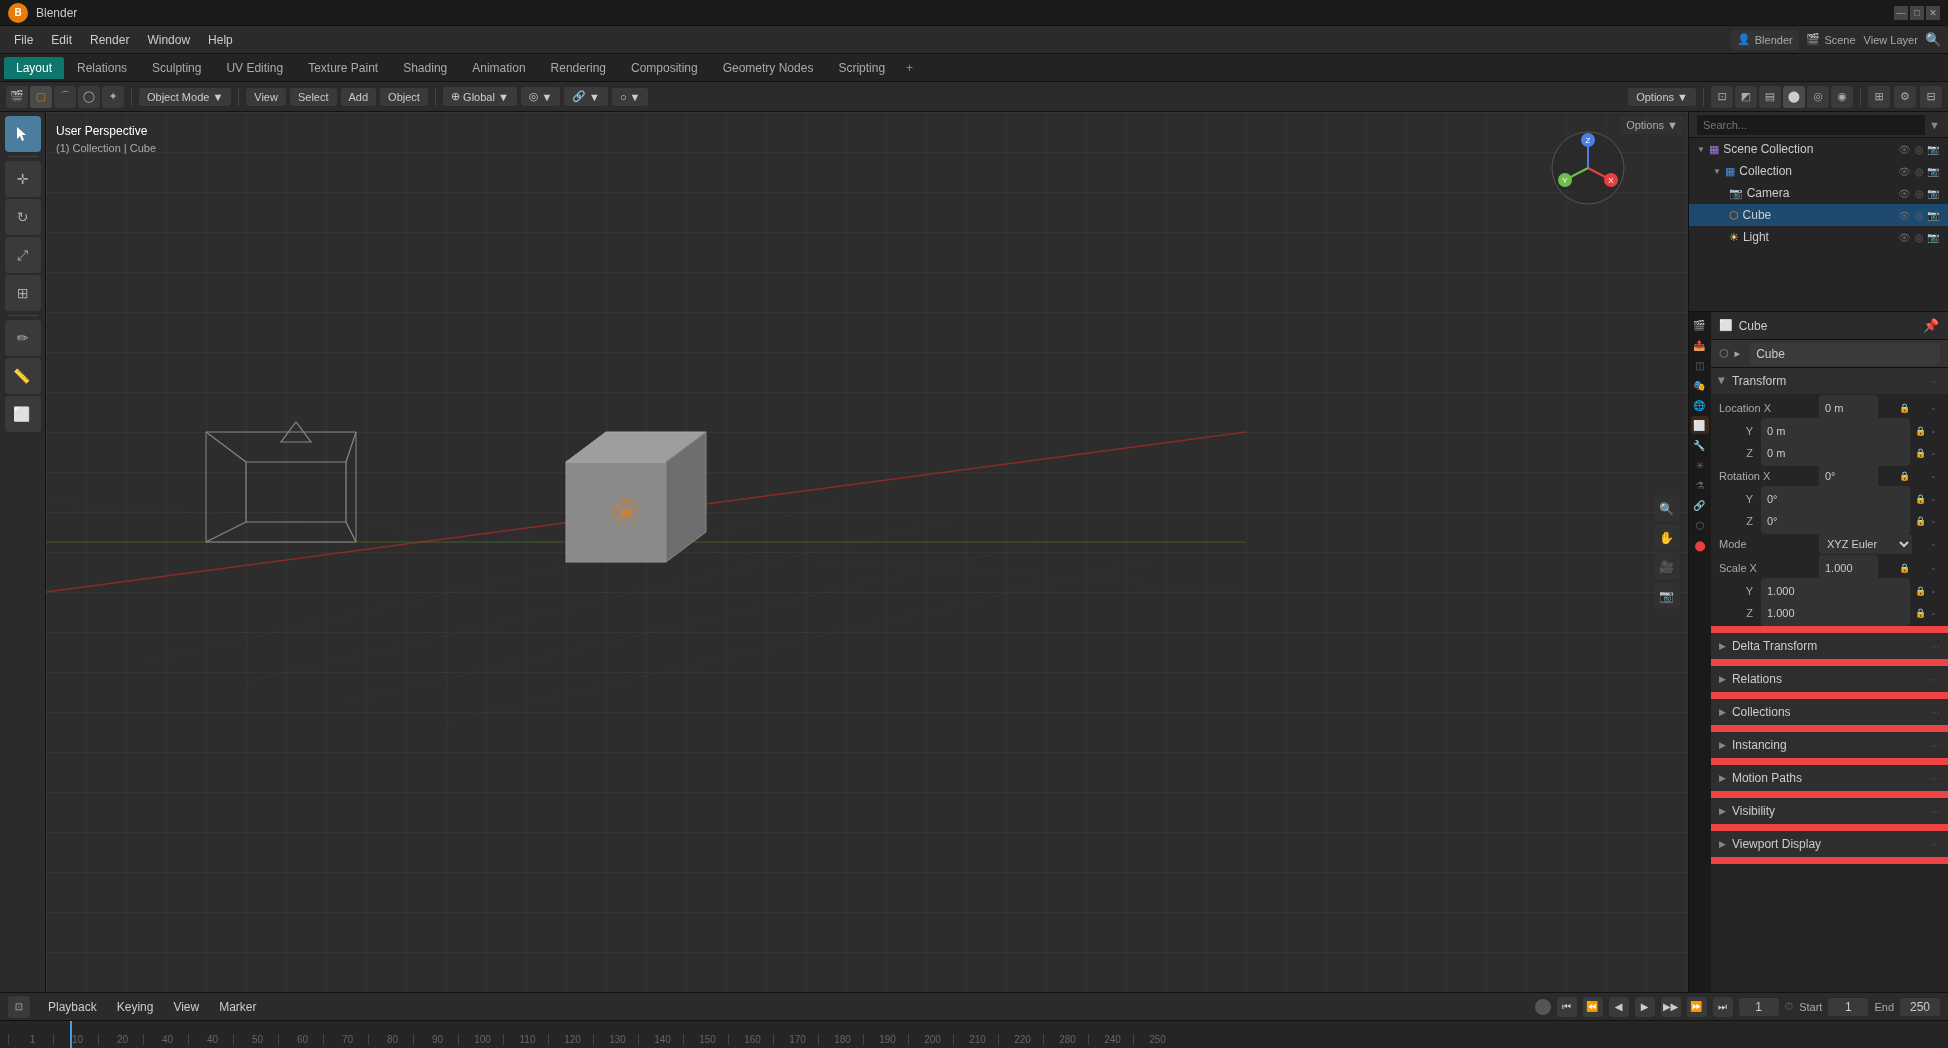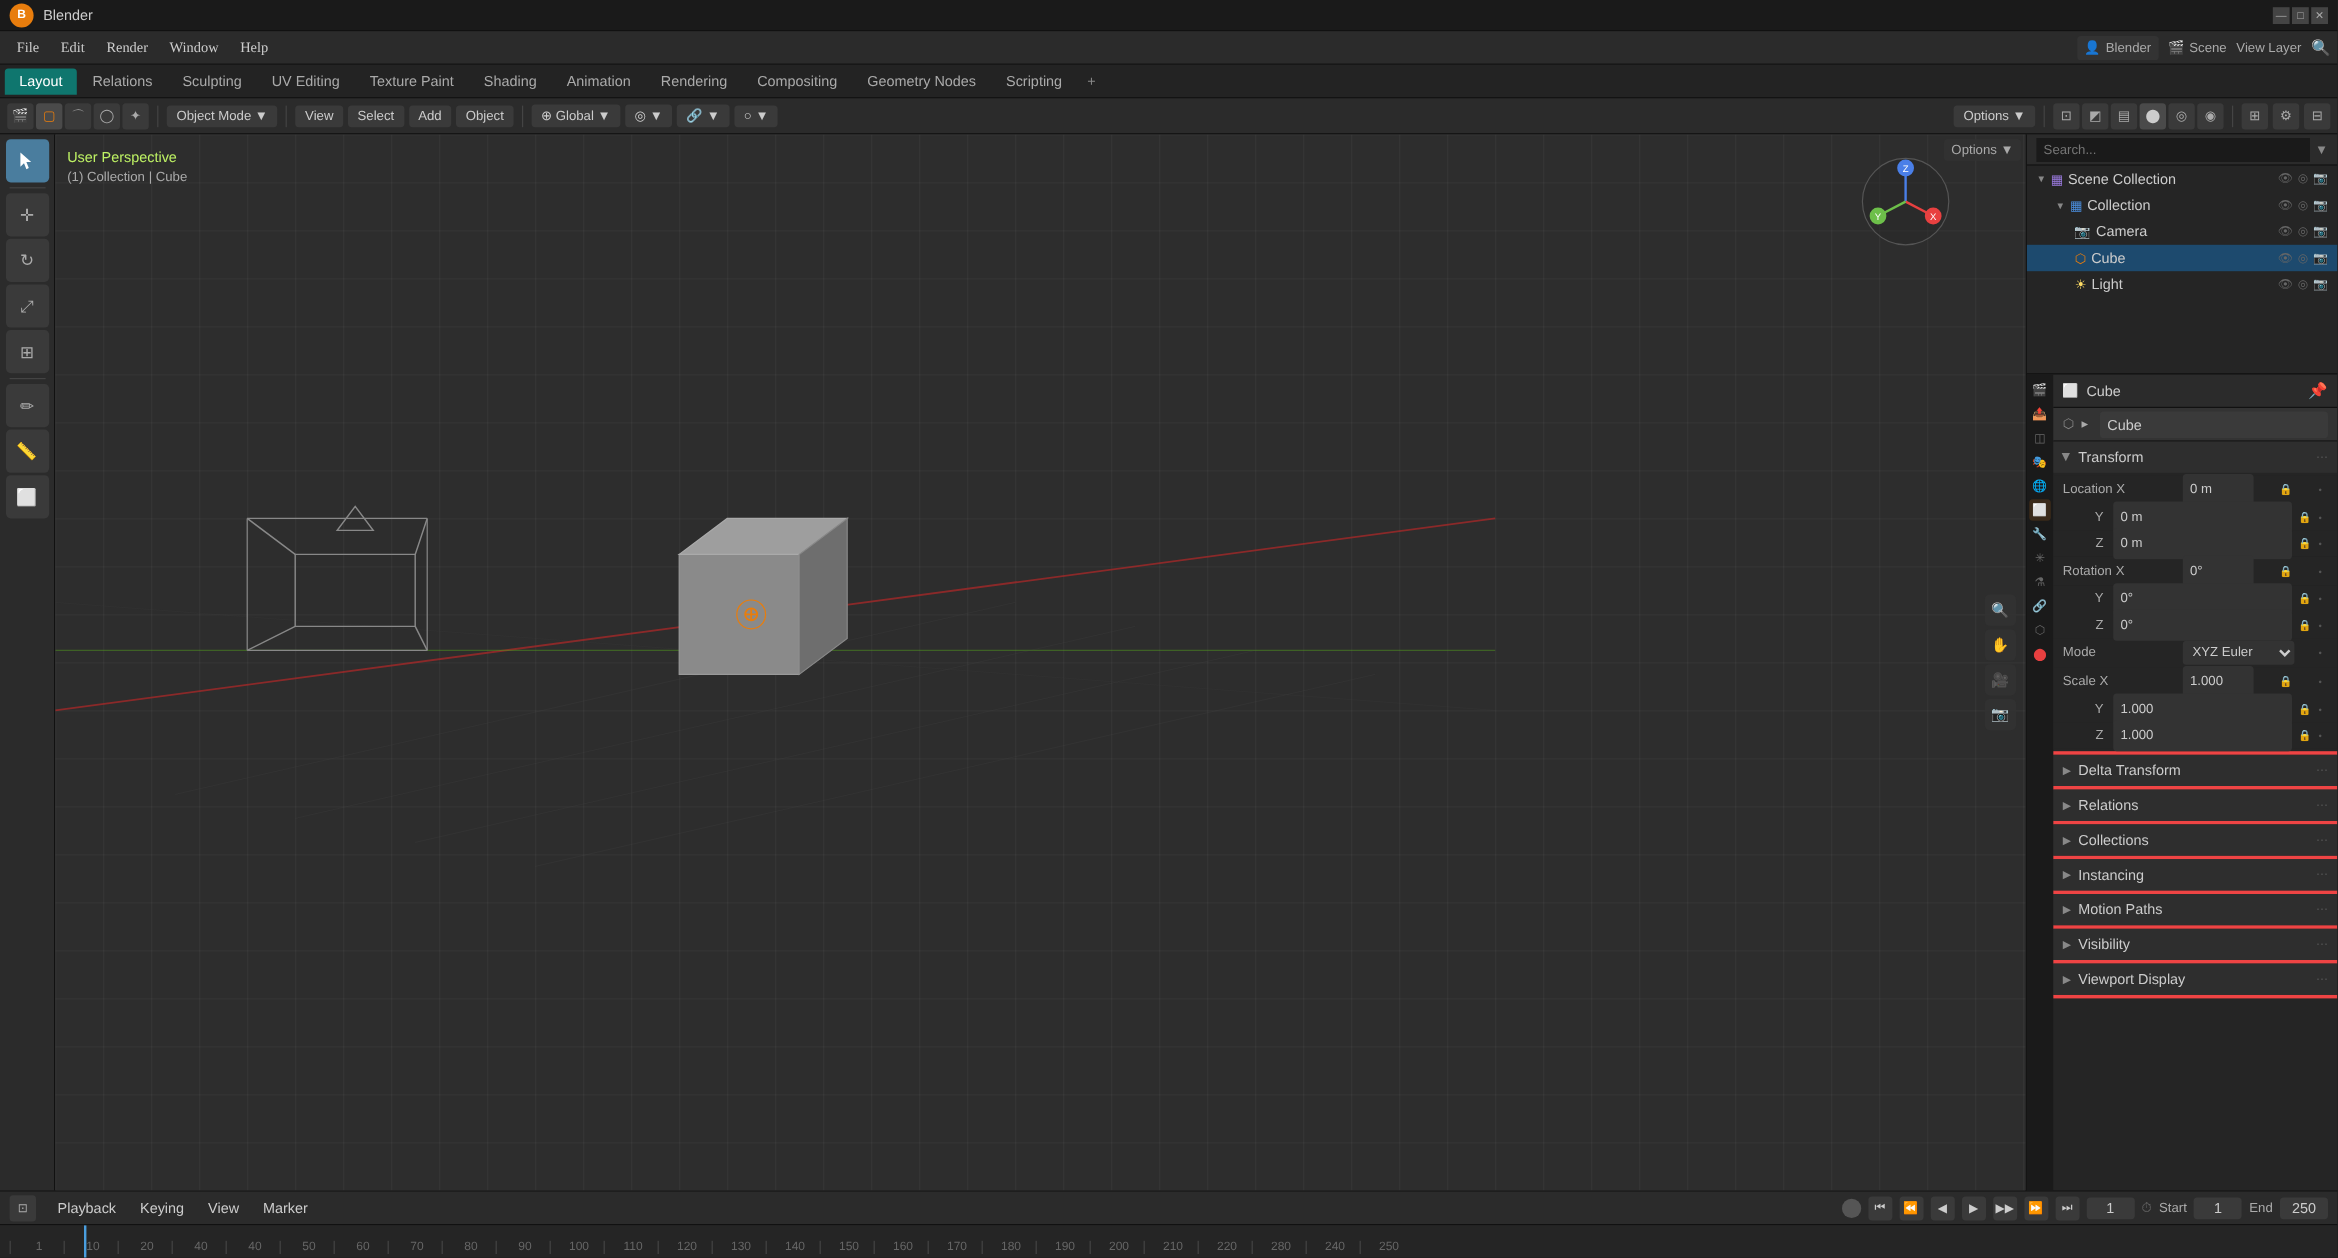--- a/index.html
+++ b/index.html
@@ -58,21 +58,20 @@
       padding: 0 6px;
       border-bottom: 1px solid #111;
       gap: 2px;
     }
     .menu-item {
       padding: 3px 8px;
       color: #ccc;
       cursor: pointer;
       border-radius: 3px;
       font-size: 12px;
-      font-family: Liberation Serif, serif;
     }
 
     
     #workspace-bar {
       height: 28px;
       background: #232323;
       display: flex;
       align-items: center;
       padding: 0 4px;
       border-bottom: 1px solid #111;
@@ -284,21 +283,21 @@
     #props-name {
       height: 28px;
       background: #333;
       display: flex; align-items: center;
       padding: 0 8px;
       gap: 6px;
       border-bottom: 1px solid #111;
     }
 
     .props-section {
-      border-bottom: 3px solid #ef4444;
+      border-bottom: 7px solid #ef4444;
     }
     .props-section-header {
       height: 26px;
       background: #2e2e2e;
       display: flex; align-items: center;
       padding: 0 8px;
       cursor: pointer;
       font-size: 12px;
       color: #ccc;
       gap: 6px;
@@ -674,21 +673,21 @@
 
       <polygon points="130,50 170,20 170,120 130,150" fill="#6e6e6e" stroke="#888" stroke-width="1"></polygon>
 
       <circle cx="90" cy="100" r="5" fill="none" stroke="#e87d0d" stroke-width="1.5"></circle>
       <line x1="85" y1="100" x2="95" y2="100" stroke="#e87d0d" stroke-width="1.5"></line>
       <line x1="90" y1="95" x2="90" y2="105" stroke="#e87d0d" stroke-width="1.5"></line>
       <circle cx="90" cy="100" r="12" fill="none" stroke="#e87d0d" stroke-width="1"></circle>
     </svg>
 
     <div id="viewport-info">
-      <div style="font-size:12px;color:#bef264;">User Perspective</div>
+      <div style="font-size:12px;color:#ffffff;">User Perspective</div>
       <div style="font-size:11px;color:#aaa;">(1) Collection | Cube</div>
     </div>
 
     <div id="viewport-overlay">
       <div class="vp-overlay-btn">Options ▼</div>
     </div>
 
     <div style="position:absolute; top:16px; right:60px; width:80px; height:80px;">
       <svg width="80" height="80" viewBox="0 0 80 80">
 

